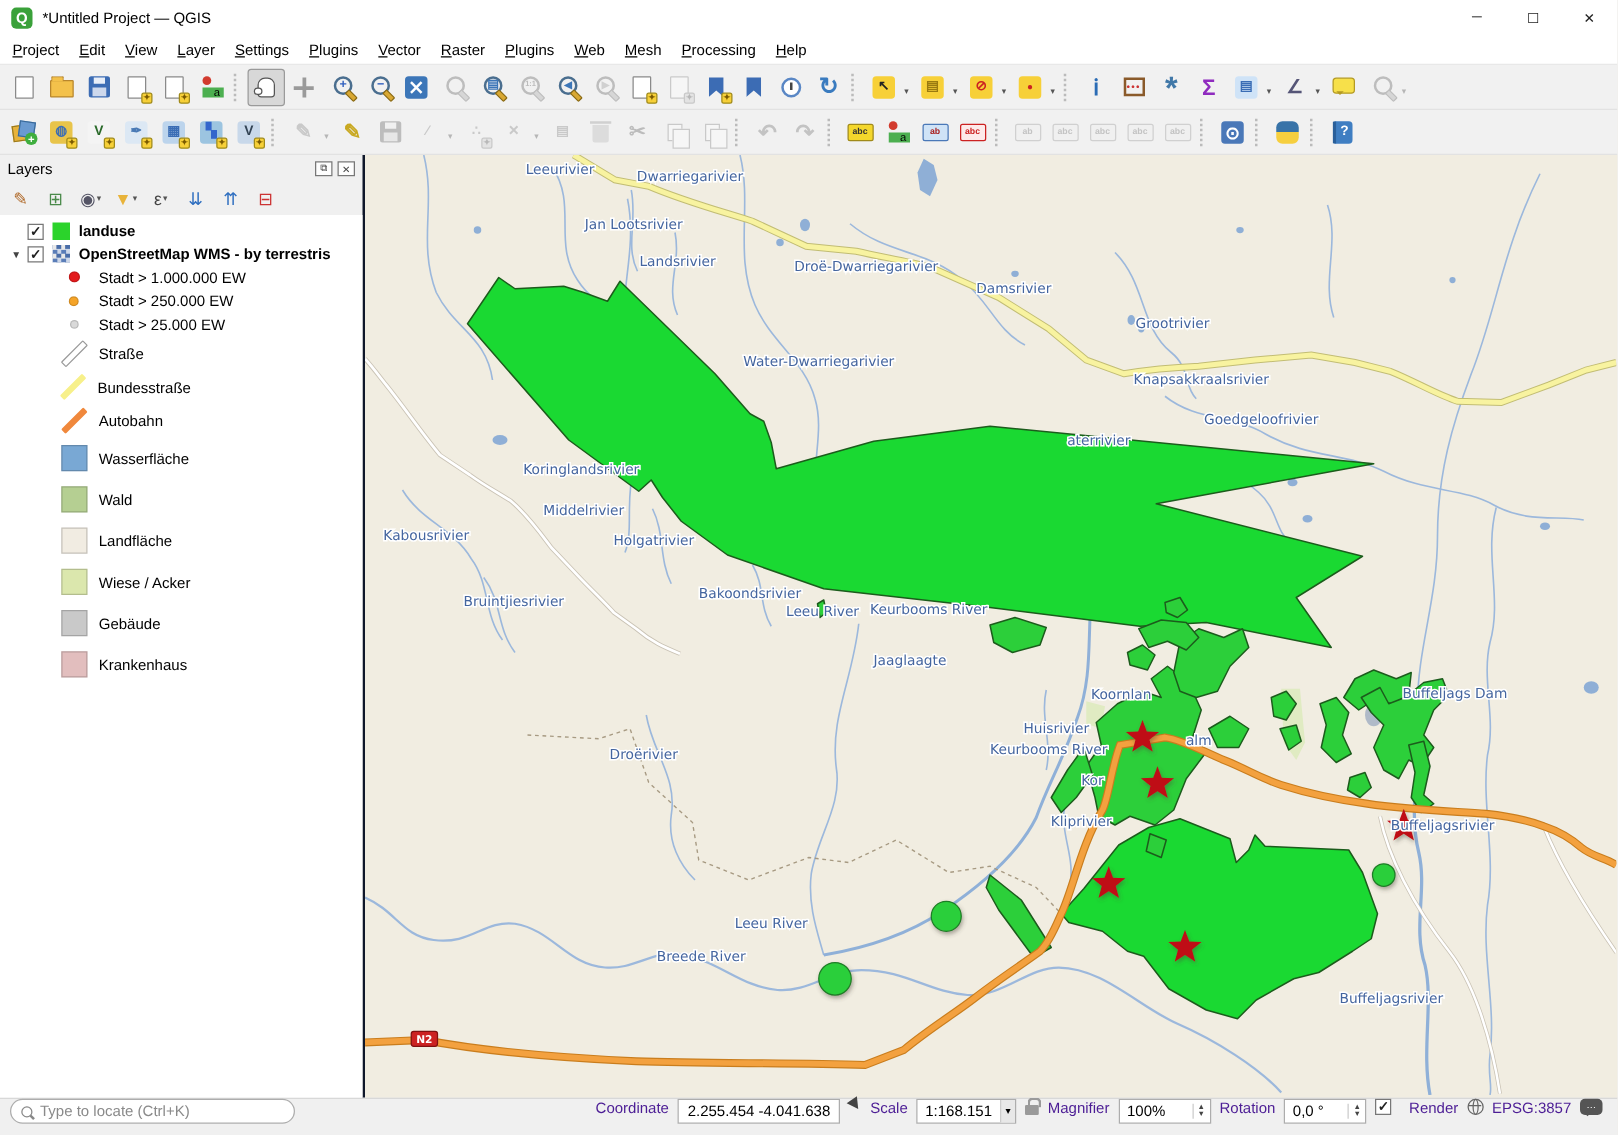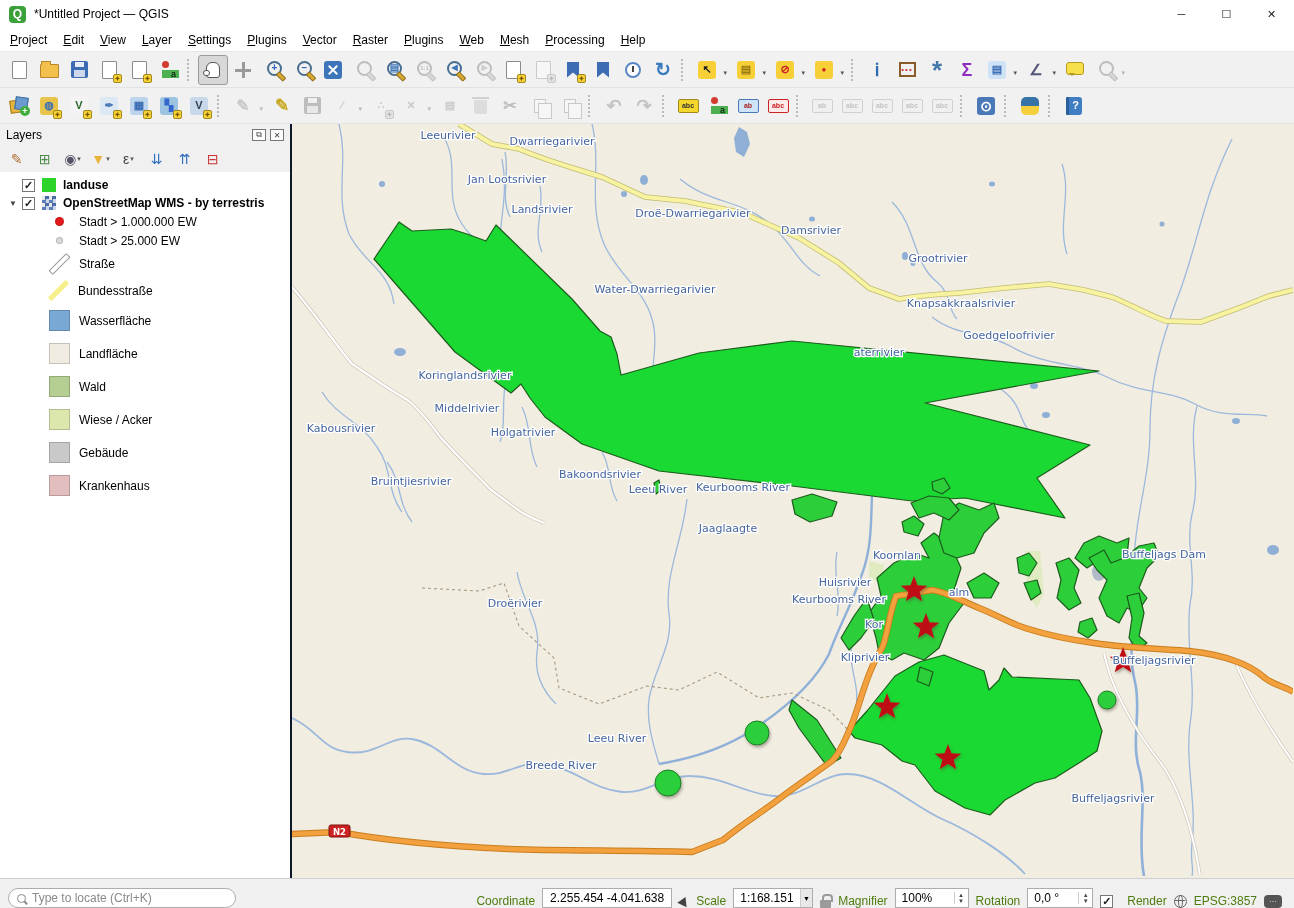--- a/index.html
+++ b/index.html
@@ -76,25 +76,25 @@
 .lyr-label{font-weight:bold;white-space:nowrap}
 .lyr-label.und{text-decoration:underline}
 .wms-icon{background:conic-gradient(#4a6da8 25%,#cdd7e8 0 50%,#5a7db8 0 75%,#e8e8e8 0);background-size:7px 7px}
 .leg-row{display:flex;align-items:center;padding-left:46px}
 .leg-sym{width:26px;display:flex;align-items:center;justify-content:center;margin-right:7px;flex:none}
 .leg-dot{border-radius:50%}
 .leg-rect{width:21px;height:21px;border:1px solid rgba(0,0,0,.18)}
 .leg-line{width:25px;height:5px;transform:rotate(-45deg);border-radius:1px}
 .map-wrap{flex:1;position:relative;background:#f1ede1}
 svg text.maplabel{font-family:"DejaVu Sans",sans-serif;font-size:11px;fill:#44659f;stroke:#fff;stroke-width:2.5px;paint-order:stroke;text-anchor:middle}
-.statusbar{height:30px;background:#f0f0f0;border-top:1px solid #cfcfcf;display:flex;align-items:flex-end;padding:0 8px;gap:7px}
+.statusbar{height:30px;background:#f0f0f0;border-top:1px solid #cfcfcf;display:flex;align-items:flex-start;padding:0 8px;gap:7px}
 .search-box{width:228px;height:20px;border:1px solid #adadad;border-radius:10px;background:#fff;display:flex;align-items:center;padding:0 8px;color:#8a8a8a;gap:6px}
 .mini-mag{width:9px;height:9px;border:1.5px solid #888;border-radius:50%;position:relative;flex:none}
 .mini-mag::after{content:"";position:absolute;width:4px;height:1.5px;background:#888;bottom:-2px;right:-3px;transform:rotate(45deg)}
-.sb-label{color:#4d7c0f;white-space:nowrap}
+.sb-label{color:#4c1d95;white-space:nowrap}
 .sb-box{height:20px;border:1px solid #adadad;background:#fff;display:flex;align-items:center;justify-content:center;padding:0 6px;white-space:nowrap}
 .spin{display:flex;align-items:center;height:20px;border:1px solid #adadad;background:#fff}
 .spin .val{padding:12px 6px;flex:1}
 .spin .arrows{width:14px;display:flex;flex-direction:column;align-items:center;font-size:6px;color:#444;border-left:1px solid #ccc}
 .combo{display:flex;align-items:center;height:20px;border:1px solid #adadad;background:#fff}
 .combo .val{padding:0 6px}
 .combo .btn{width:16px;height:18px;display:flex;align-items:center;justify-content:center;font-size:7px;background:#e8e8e8;border-left:1px solid #ccc}
 .lock{width:11px;height:8px;background:#9a9a9a;border-radius:1px;position:relative;margin-top:5px}
 .lock::before{content:"";position:absolute;top:-6px;left:1.5px;width:7px;height:6px;border:2px solid #9a9a9a;border-bottom:none;border-radius:4px 4px 0 0}
 .globe{width:13px;height:13px;border:1.5px solid #666;border-radius:50%;position:relative;flex:none}
@@ -418,53 +418,65 @@
           <span class="lyr-label">OpenStreetMap WMS - by terrestris</span>
         </div>
         <div class="leg-row" style="height: 19px;">
           <span class="leg-sym">
             <span class="leg-dot" style="width: 9px; height: 9px; background: rgb(227, 26, 28); border: 1px solid rgba(0, 0, 0, 0.15);"></span>
           </span>
           <span>Stadt &gt; 1.000.000 EW</span>
         </div>
         <div class="leg-row" style="height: 19px;">
           <span class="leg-sym">
+            <span class="leg-dot" style="width: 8px; height: 8px; background: rgb(245, 164, 40); border: 1px solid rgba(0, 0, 0, 0.15);"></span>
+          </span>
+          <span>Stadt &gt; 250.000 EW</span>
+        </div>
+        <div class="leg-row" style="height: 19px;">
+          <span class="leg-sym">
             <span class="leg-dot" style="width: 7px; height: 7px; background: rgb(217, 217, 217); border: 1px solid rgba(0, 0, 0, 0.15);"></span>
           </span>
           <span>Stadt &gt; 25.000 EW</span>
         </div>
         <div class="leg-row" style="height: 27px;">
           <span class="leg-sym">
             <span class="leg-line" style="background: rgb(255, 255, 255); border: 1px solid rgb(153, 153, 153); height: 6px;"></span>
           </span>
           <span>Straße</span>
         </div>
         <div class="leg-row" style="height: 27px; padding-left: 45px;">
           <span class="leg-sym">
             <span class="leg-line" style="background: rgb(247, 240, 138);"></span>
           </span>
           <span>Bundesstraße</span>
         </div>
+        <div class="leg-row" style="height: 27px;">
+          <span class="leg-sym">
+            <span class="leg-line" style="background: rgb(240, 136, 60);"></span>
+          </span>
+          <span>Autobahn</span>
+        </div>
         <div class="leg-row" style="height: 33px;">
           <span class="leg-sym">
             <span class="leg-rect" style="background: rgb(121, 168, 212);"></span>
           </span>
           <span>Wasserfläche</span>
         </div>
         <div class="leg-row" style="height: 33px;">
           <span class="leg-sym">
+            <span class="leg-rect" style="background: rgb(181, 207, 146);"></span>
+          </span>
+          <span>Wald</span>
+        </div>
+        <div class="leg-row" style="height: 33px;">
+          <span class="leg-sym">
             <span class="leg-rect" style="background: rgb(241, 236, 226);"></span>
           </span>
           <span>Landfläche</span>
-        </div>
-        <div class="leg-row" style="height: 33px;">
-          <span class="leg-sym">
-            <span class="leg-rect" style="background: rgb(181, 207, 146);"></span>
-          </span>
-          <span>Wald</span>
         </div>
         <div class="leg-row" style="height: 33px;">
           <span class="leg-sym">
             <span class="leg-rect" style="background: rgb(219, 231, 173);"></span>
           </span>
           <span>Wiese / Acker</span>
         </div>
         <div class="leg-row" style="height: 33px;">
           <span class="leg-sym">
             <span class="leg-rect" style="background: rgb(201, 201, 201);"></span>

